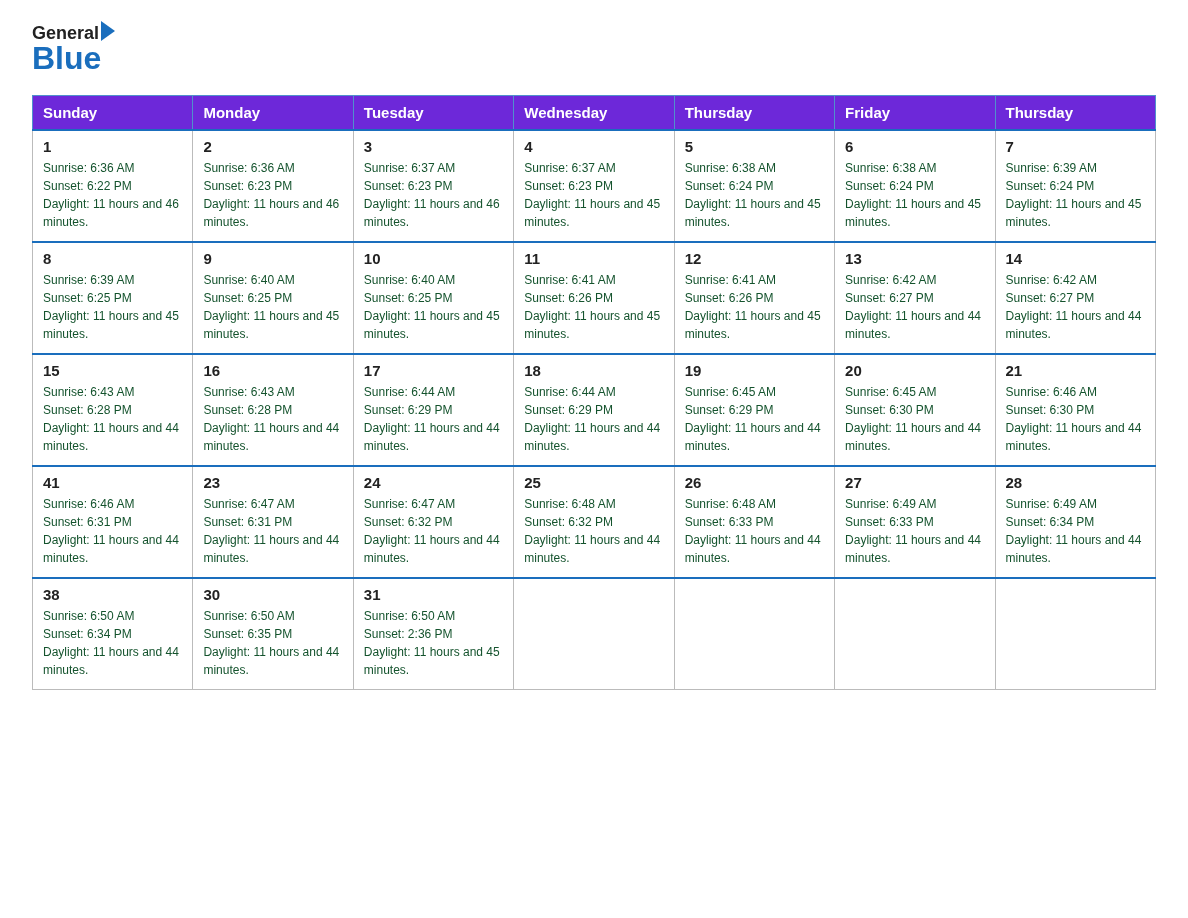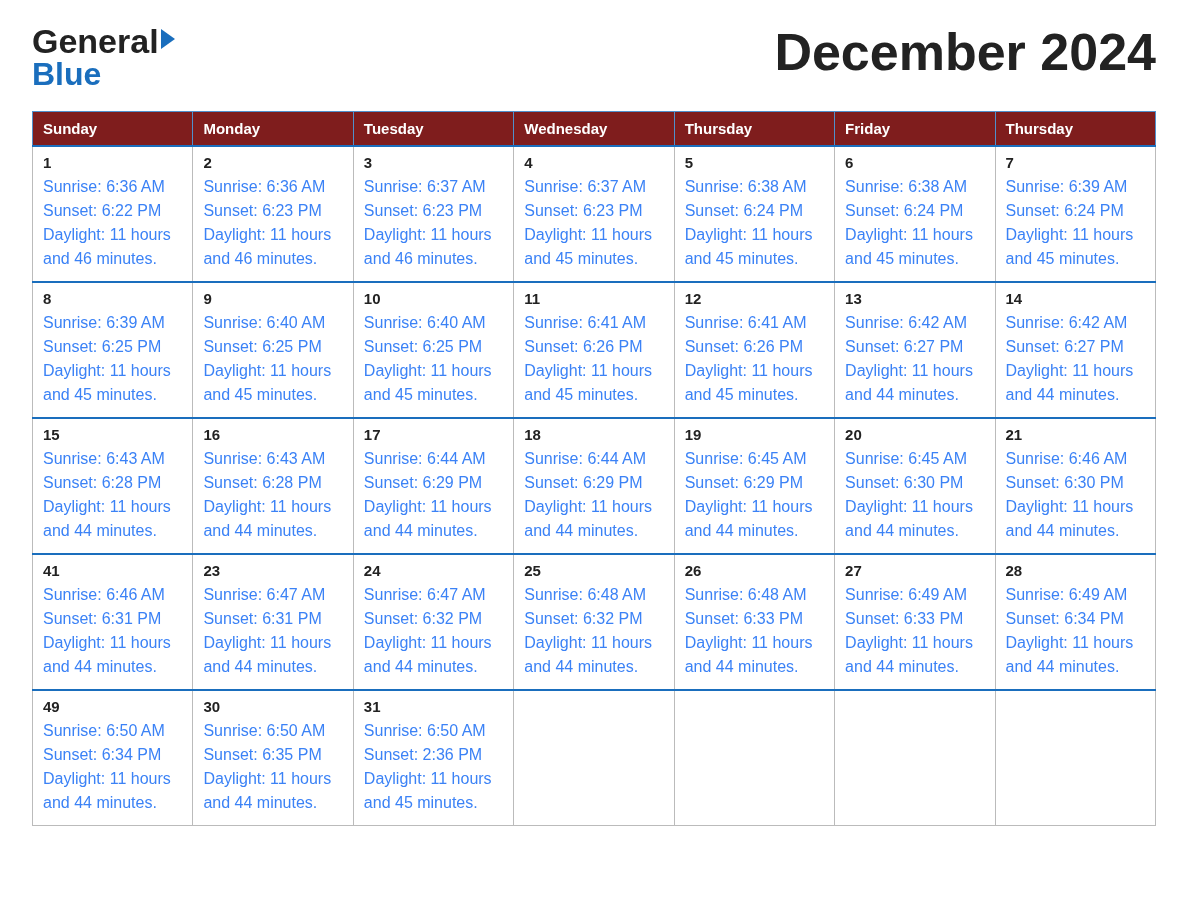--- a/index.html
+++ b/index.html
@@ -18,21 +18,21 @@
       margin-bottom: 18px;
     }
     .logo-area {
       display: flex;
       flex-direction: column;
       align-items: flex-start;
     }
     .logo-text {
       display: flex;
       align-items: center;
-      font-size: 34px;
+      font-size: 18px;
       font-weight: bold;
       color: #222;
       line-height: 1;
     }
     .logo-arrow {
       width: 0;
       height: 0;
       border-left: 14px solid #1a6ebd;
       border-top: 10px solid transparent;
       border-bottom: 10px solid transparent;
@@ -60,21 +60,21 @@
       font-weight: normal;
       color: #444;
       margin-top: 4px;
     }
     .calendar {
       width: 100%;
       border-collapse: collapse;
       border: 1px solid #aaa;
     }
     .calendar thead tr th {
-      background-color: #7f1d1d;
+      background-color: #6d28d9;
       color: #fff;
       font-size: 15px;
       font-weight: bold;
       padding: 8px 10px;
       text-align: left;
       border: 1px solid #5090cc;
     }
     .calendar tbody tr td {
       vertical-align: top;
       padding: 7px 10px 10px 10px;
@@ -84,44 +84,43 @@
       width: 14.28%;
       min-height: 90px;
     }
     .calendar tbody tr td .day-num {
       font-size: 15px;
       font-weight: bold;
       margin-bottom: 4px;
       display: block;
     }
     .calendar tbody tr td .day-info {
-      font-size: 16px;
+      font-size: 12px;
       line-height: 1.5;
-      color: #3b82f6;
+      color: #14532d;
     }
     .calendar tbody tr td.empty {
       background: #fff;
     }
     .calendar tbody tr {
       border-top: 2px solid #1a6ebd;
     }
   </style>
 </head>
 <body>
 
 <div class="header">
   <div class="logo-area">
     <div class="logo-text">
       <span>General</span>
       <div class="logo-arrow"></div>
     </div>
     <div class="logo-blue-line">Blue</div>
   </div>
   <div class="title-area">
-    <h1>December 2024</h1>
   </div>
 </div>
 
 <table class="calendar">
   <thead>
     <tr>
       <th>Sunday</th>
       <th>Monday</th>
       <th>Tuesday</th>
       <th>Wednesday</th>
@@ -358,21 +357,21 @@
         <span class="day-num">28</span>
         <div class="day-info">
           <span>Sunrise: 6:49 AM</span><br>
           <span>Sunset: 6:34 PM</span><br>
           <span>Daylight: 11 hours and 44 minutes.</span>
         </div>
       </td>
       </tr>
       <tr>
         <td>
-        <span class="day-num">49</span>
+        <span class="day-num">38</span>
         <div class="day-info">
           <span>Sunrise: 6:50 AM</span><br>
           <span>Sunset: 6:34 PM</span><br>
           <span>Daylight: 11 hours and 44 minutes.</span>
         </div>
       </td>
         <td>
         <span class="day-num">30</span>
         <div class="day-info">
           <span>Sunrise: 6:50 AM</span><br>

